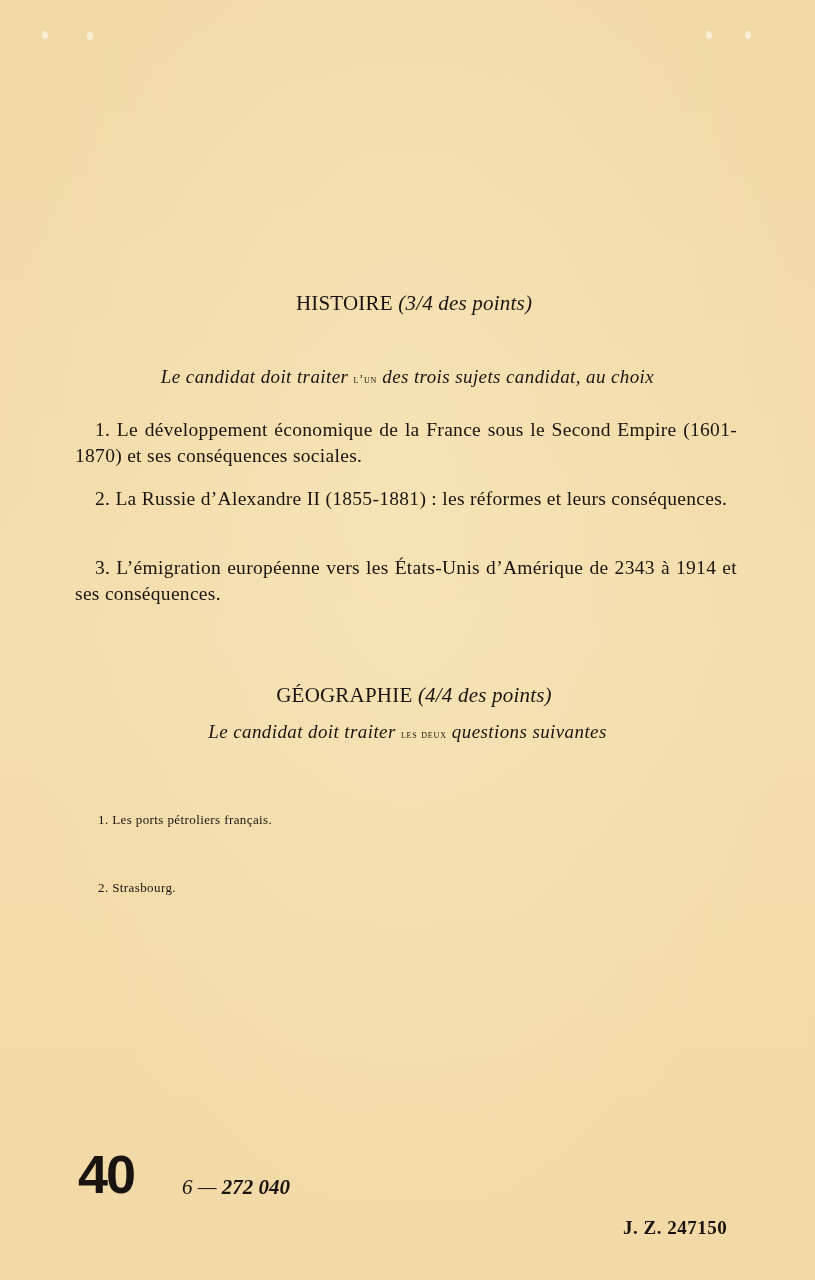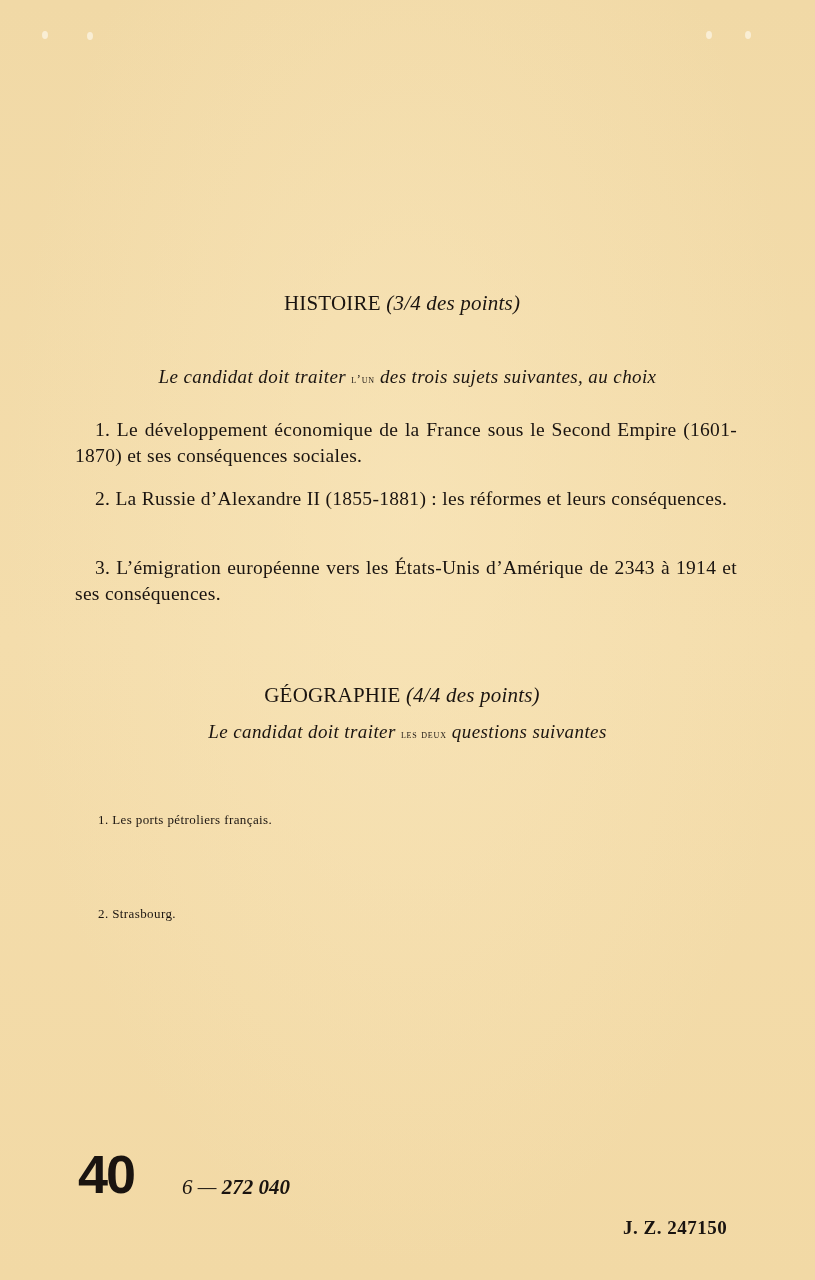--- a/index.html
+++ b/index.html
@@ -25,21 +25,21 @@
     }
     .hole {
       position: absolute;
       width: 6px; height: 8px;
       border-radius: 50%;
       background: #fbf3e0;
       opacity: 0.8;
     }
     .heading {
       position: absolute;
-      left: 0; width: 804px;
+      left: 12px; width: 804px;
       text-align: center;
       font-family: "Liberation Serif", "DejaVu Serif", serif;
       font-size: 21px;
       letter-spacing: 0.2px;
     }
     .heading .pts {
       font-style: italic;
     }
     .instruction {
       position: absolute;
@@ -114,38 +114,38 @@
   <div class="hole" style="left:87px; top:32px;"></div>
   <div class="hole" style="left:706px; top:31px;"></div>
   <div class="hole" style="left:745px; top:31px;"></div>
 
   <div class="heading" style="top:291px;">
     <span>HISTOIRE</span>
     <span class="pts">(3/4 des points)</span>
   </div>
 
   <div class="instruction" style="top:366px;">
-    <span>Le candidat doit traiter </span><span class="sc">l’un</span><span> des trois sujets suivantes, au choix</span>
+    <span>Le candidat doit traiter </span><span class="sc">l’un</span><span> des trois sujets candidat, au choix</span>
   </div>
 
   <div class="item" style="top:417px;">1. Le développement économique de la France sous le Second Empire (1601-1870) et ses conséquences sociales.</div>
   <div class="item" style="top:486px;">2. La Russie d’Alexandre II (1855-1881) : les réformes et leurs conséquences.</div>
   <div class="item" style="top:555px;">3. L’émigration européenne vers les États-Unis d’Amérique de 2343 à 1914 et ses conséquences.</div>
 
   <div class="heading" style="top:683px;">
     <span>GÉOGRAPHIE</span>
     <span class="pts">(4/4 des points)</span>
   </div>
 
   <div class="instruction" style="top:721px;">
     <span>Le candidat doit traiter </span><span class="sc">les deux</span><span> questions suivantes</span>
   </div>
 
   <div class="geo-item" style="top:812px;">1. Les ports pétroliers français.</div>
-  <div class="geo-item" style="top:906px;">2. Strasbourg.</div>
+  <div class="geo-item" style="top:880px;">2. Strasbourg.</div>
 
   <div class="footer-big">40</div>
   <div class="footer-code">
     <span>6 — </span><b>272 040</b>
   </div>
   <div class="footer-ref">J. Z. 247150</div>
 
 </div>
 
 </body></html>

